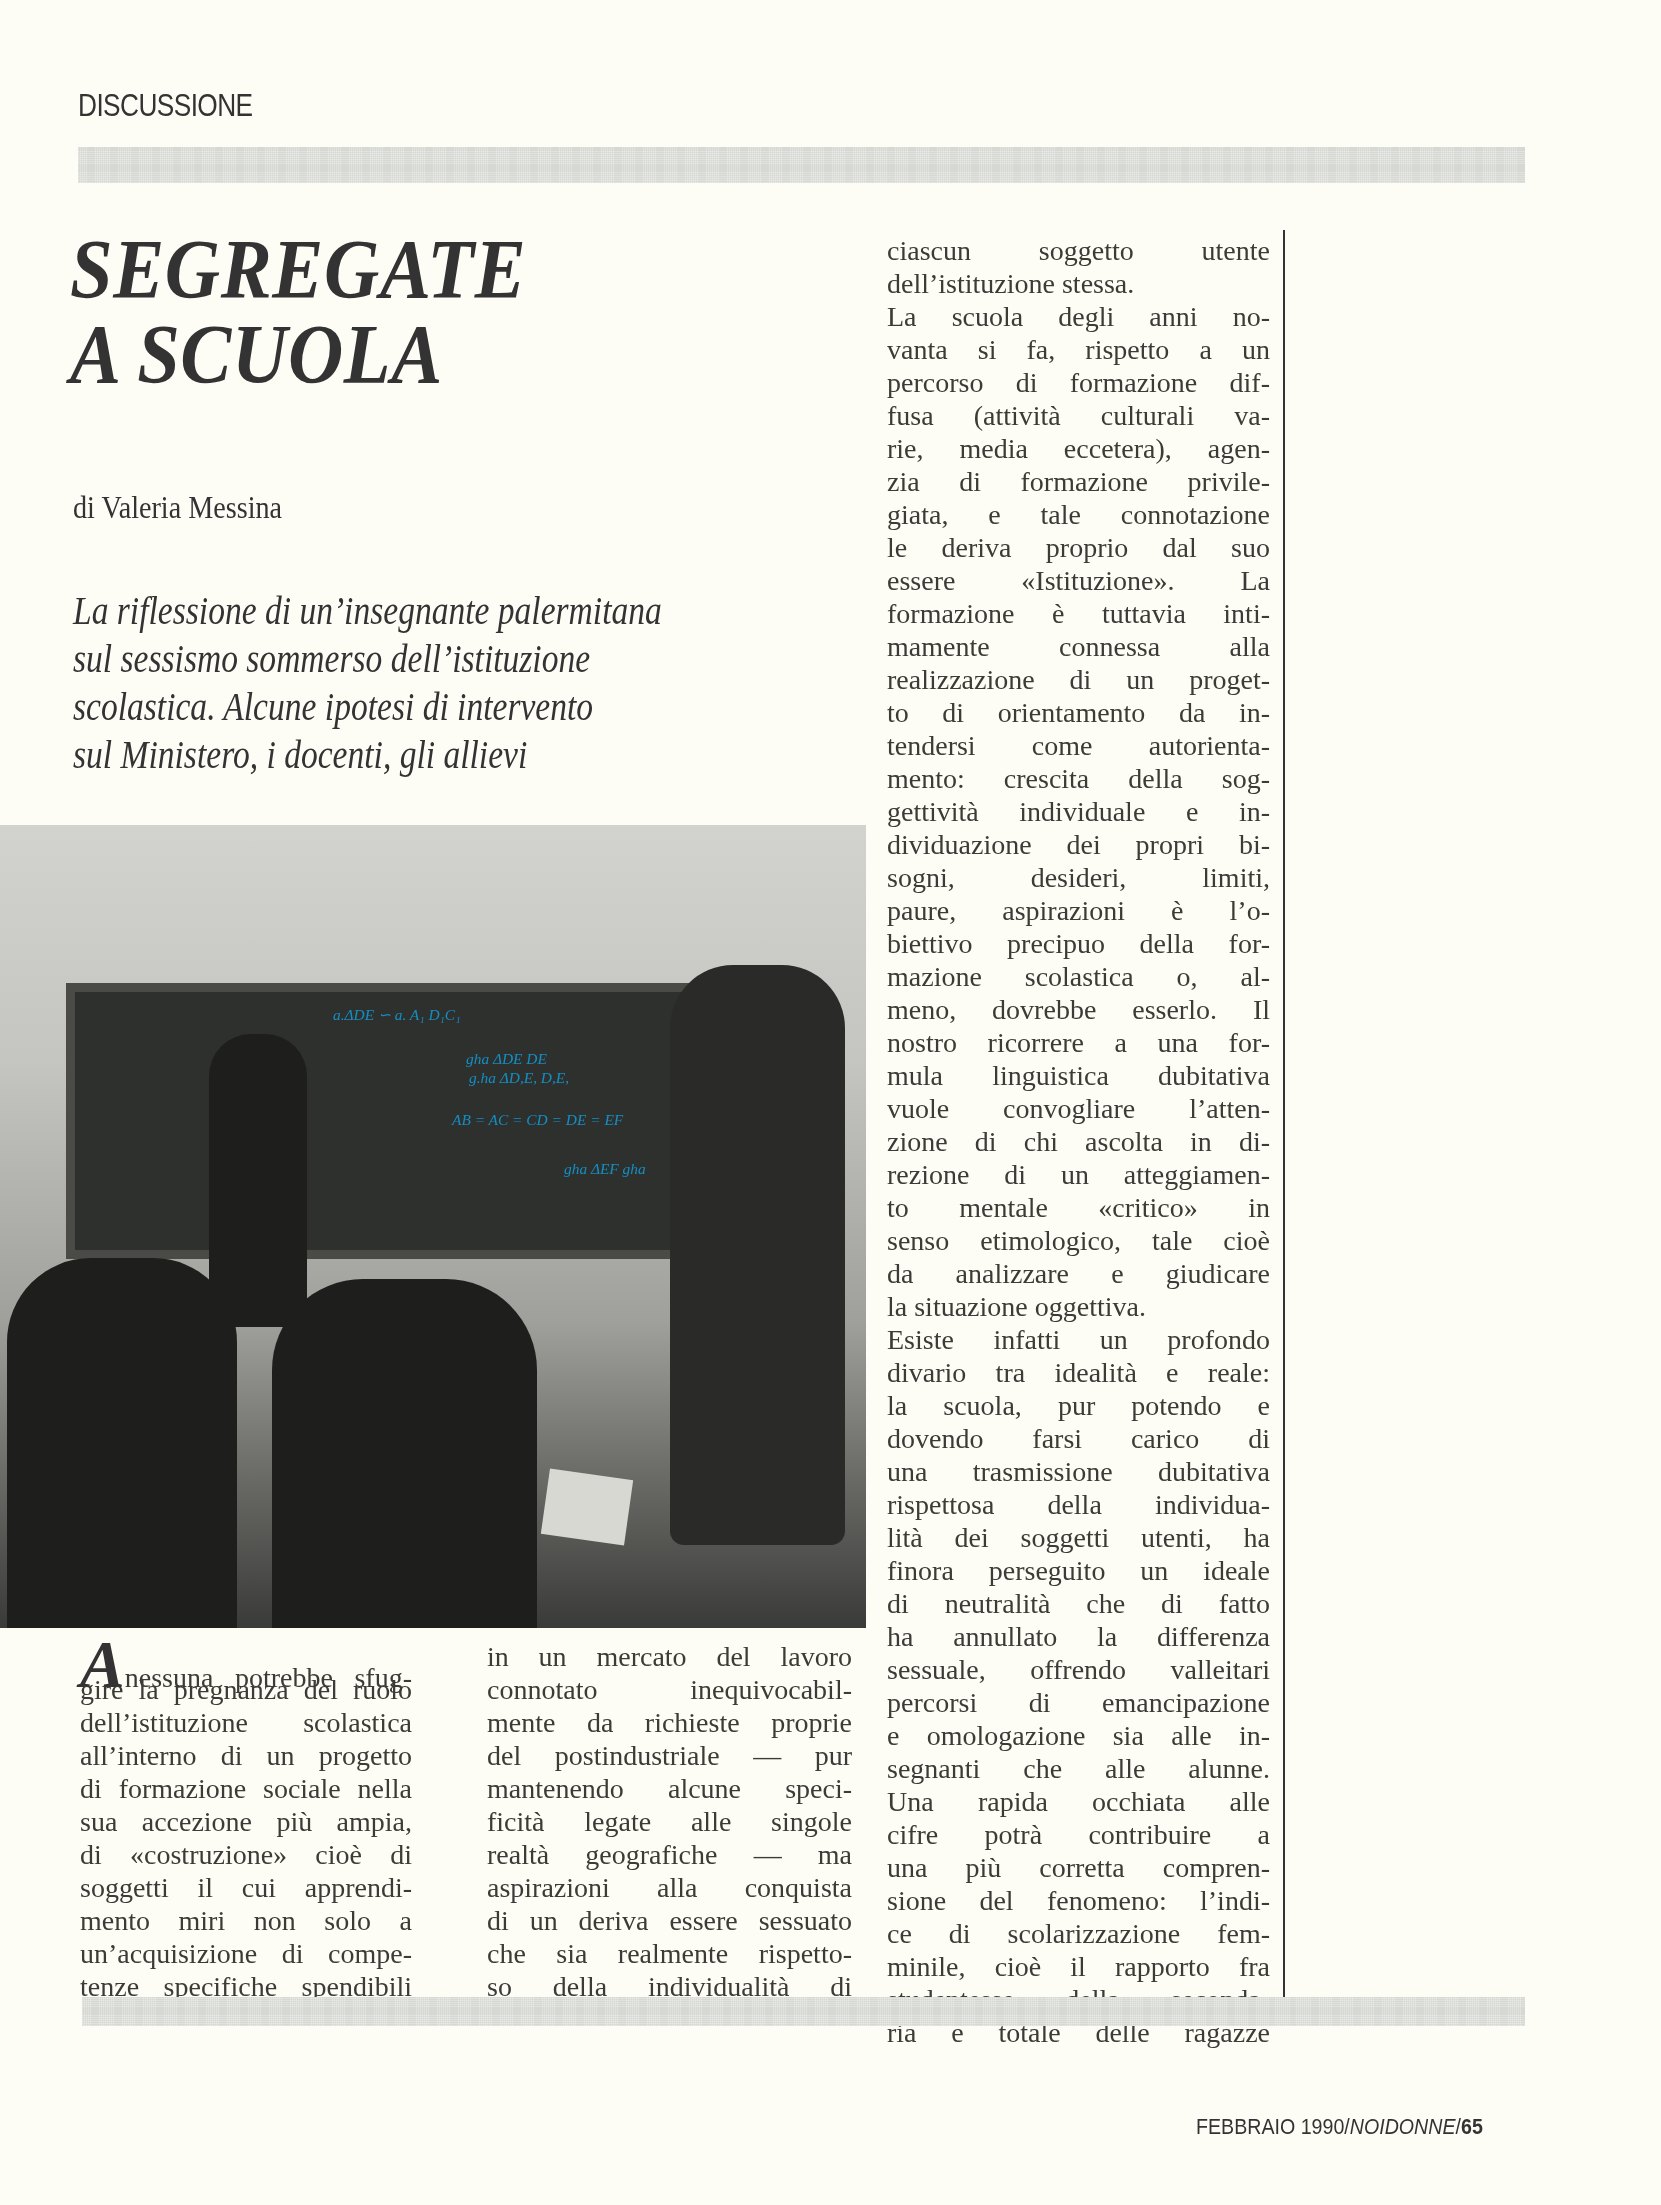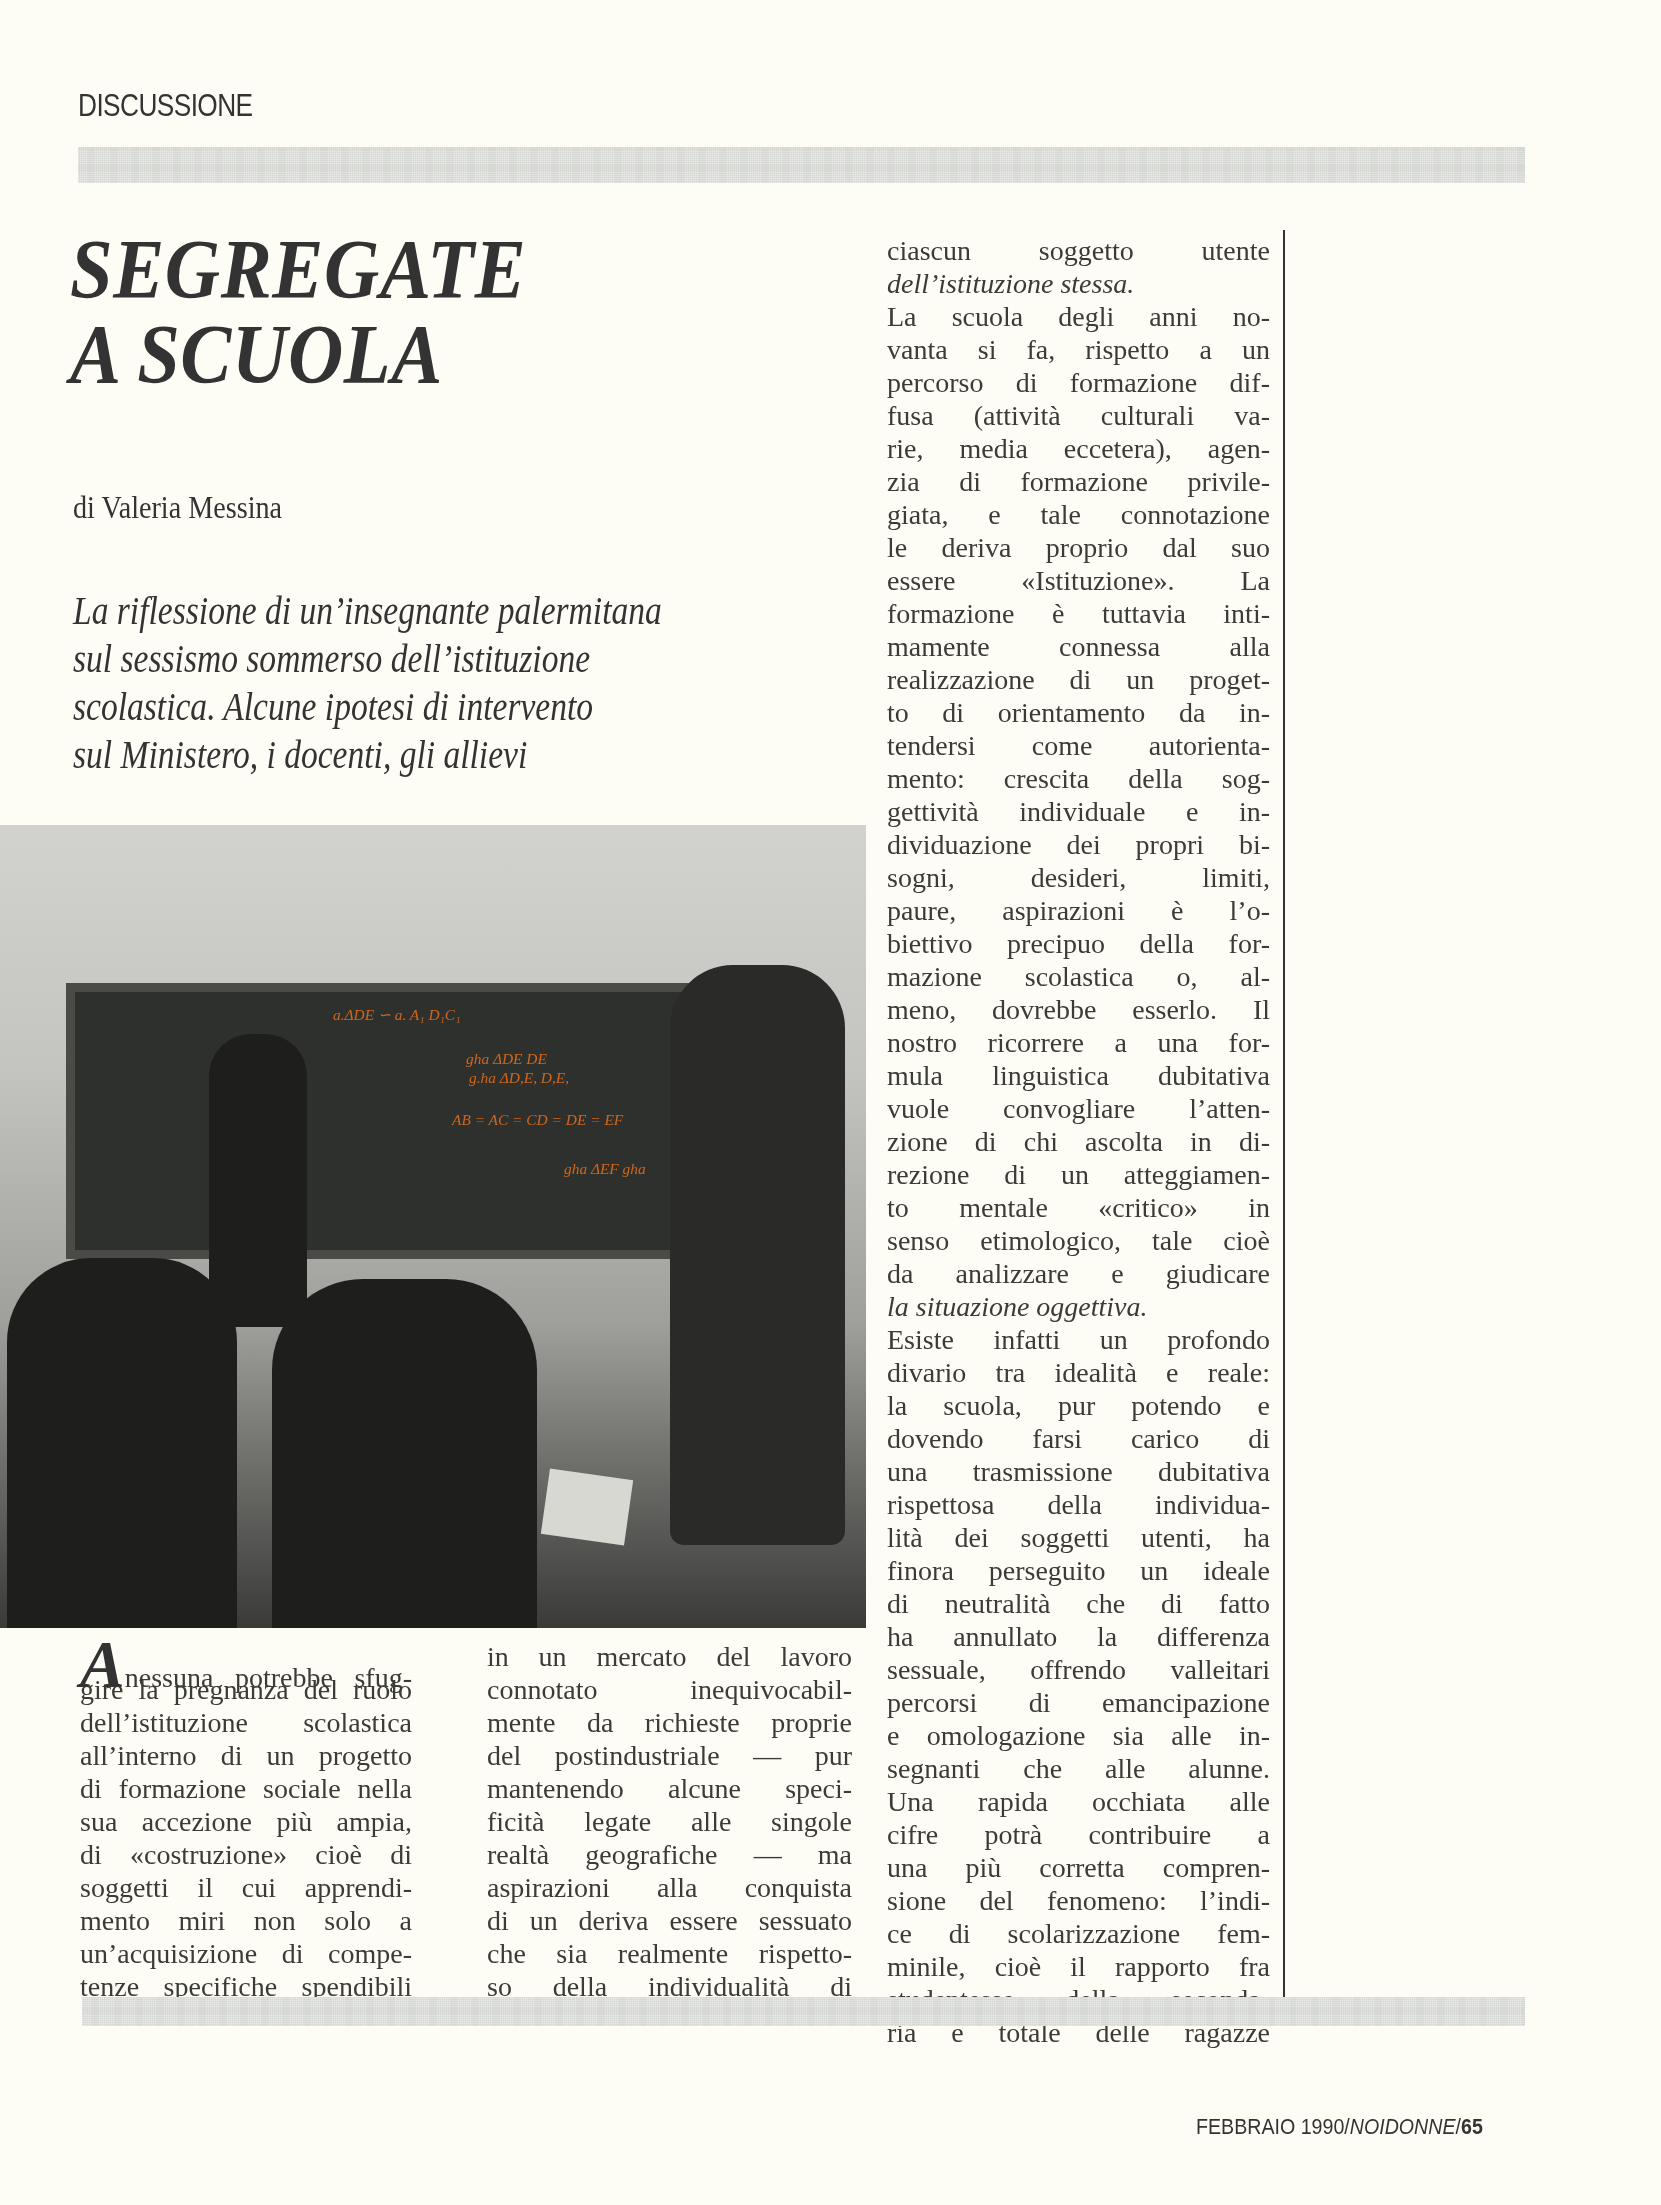--- a/index.html
+++ b/index.html
@@ -33,25 +33,25 @@
     left:73px; top:587px; width:824px; font-style:italic; font-size:39px; line-height:48px; color:#333;
     transform:scaleX(0.86); transform-origin:left top; width:964px;
   }
   .standfirst div { white-space:nowrap; }
   .photo {
     left:0; top:825px; width:866px; height:803px;
     background:linear-gradient(180deg,#d2d3cf 0%,#c4c5c0 30%,#9fa09b 62%,#6d6e6a 80%,#3a3b38 100%);
     overflow:hidden;
   }
   .blackboard { left:66px; top:158px; width:642px; height:258px; background:#2e302d; border:9.8px solid #4a4b47; }
-  .chalk { position:absolute; color:#f97316; font-family:"Liberation Serif", serif; font-style:italic; font-size:15.4px; opacity:.8; white-space:nowrap; }
+  .chalk { position:absolute; color:#0ea5e9; font-family:"Liberation Serif", serif; font-style:italic; font-size:15.4px; opacity:.8; white-space:nowrap; }
   .figure { position:absolute; background:#1e1f1c; }
   .col { font-size:28px; line-height:33px; text-align:justify; color:#3b3b37; }
   .col div.ln { text-align:justify; text-align-last:justify; white-space:nowrap; height:33px; }
-  .col div.ln.last { text-align-last:left;font-style:italic; }
+  .col div.ln.last { text-align-last:left; }
   .col-right { left:887px; top:234px; width:383px; }
   .col-left { left:80px; top:1640px; width:332px; }
   .col-mid { left:487px; top:1640px; width:365px; }
   .rule { left:1283px; top:230px; width:2.1px; height:1777px; background:#333; }
   .dropcap { font-style:italic; font-weight:bold; font-size:67px; line-height:49px; color:#333; font-family:"Liberation Serif", serif; }
   .footer {
     left:1196px; top:2114px; font-family:"Liberation Sans", sans-serif; font-size:22.3px; color:#333;
     transform:scaleX(0.88); transform-origin:left top; white-space:nowrap;
   }
   .footer .mag { font-style:italic; }

